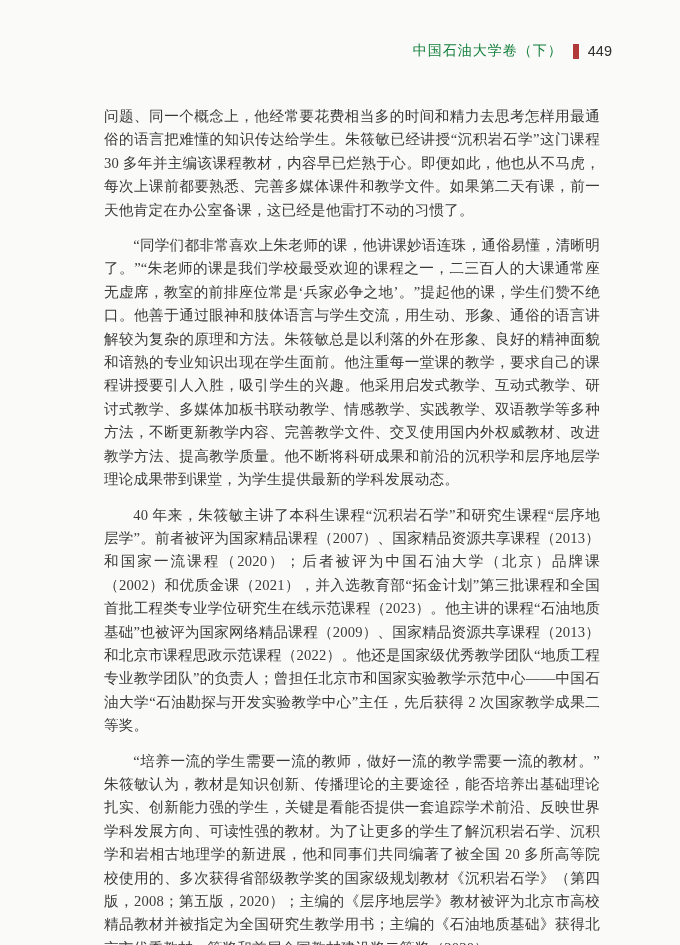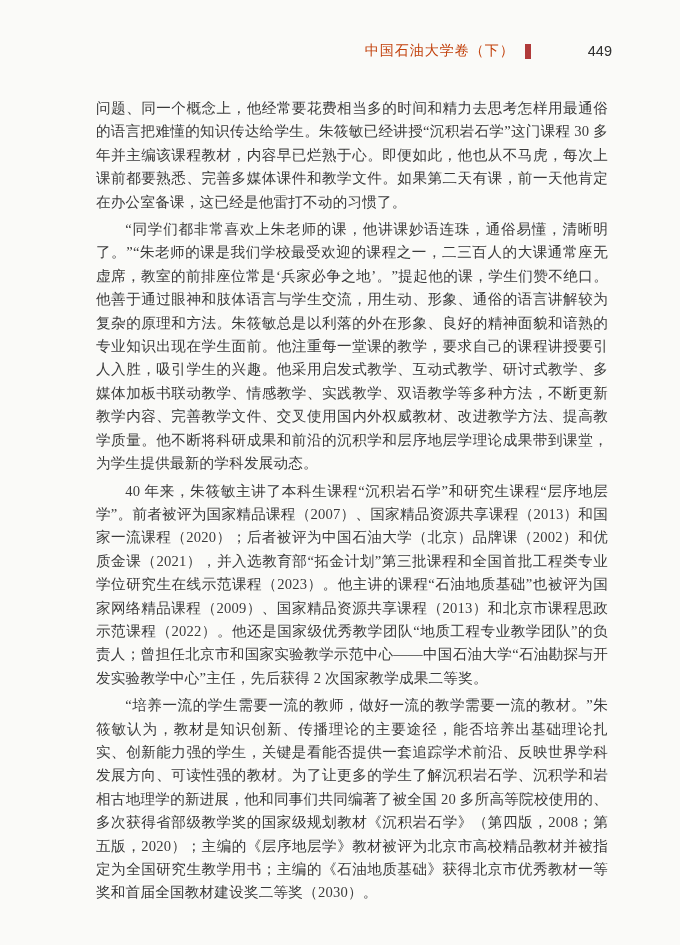--- a/index.html
+++ b/index.html
@@ -26,45 +26,44 @@
     top: 42px;
     left: 92px;
     right: 68px;
     display: flex;
     justify-content: flex-end;
     align-items: center;
     font-size: 14px;
     line-height: 18px;
   }
   .header-volume {
-    color: #c2410c;
+    color: #15803d;
     letter-spacing: 1px;
   }
   .header-divider {
     display: inline-block;
     width: 6px;
     height: 15px;
     background: #b03a3a;
     margin: 0 9px 0 10px;
   }
   .header-pagenum {
     color: #2f2f2f;
     font-family: "Liberation Sans", "DejaVu Sans", sans-serif;
     font-size: 14.5px;
-    margin-left: 48px;
   }
   
   .body-text {
     position: absolute;
     top: 93px;
     left: 92px;
     width: 520px;
   }
   .body-text p {
-    margin: 4px;
+    margin: 12px;
     font-size: 14.6px;
     line-height: 23.4px;
     text-align: justify;
     text-justify: inter-ideograph;
     letter-spacing: 0.2px;
   }
   .body-text p.indent {
     text-indent: 2em;
   }
 </style>

